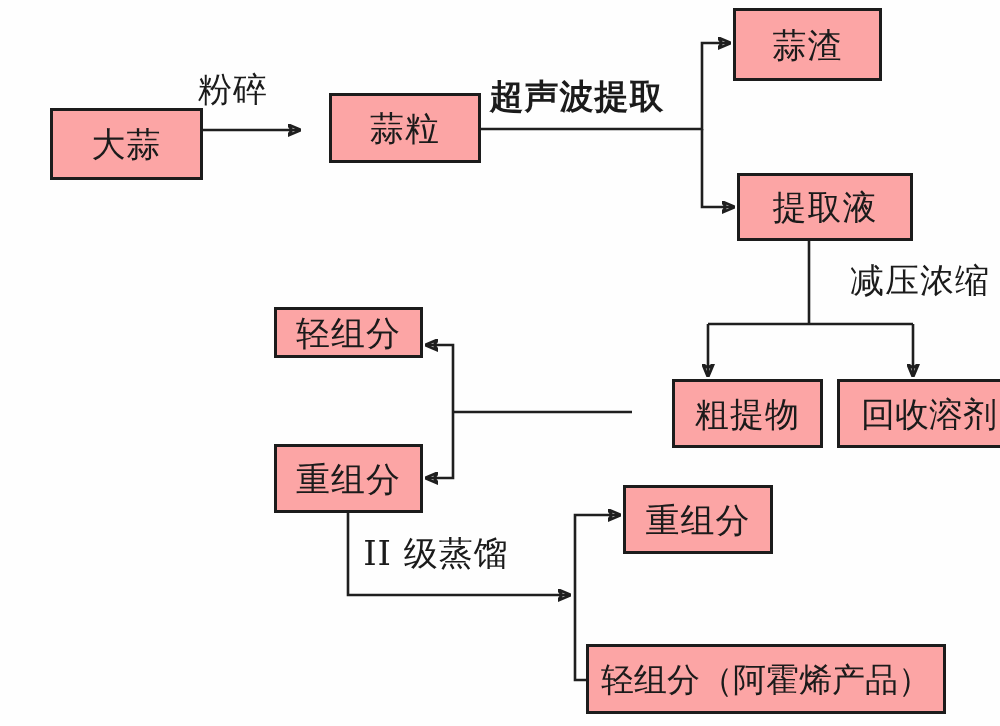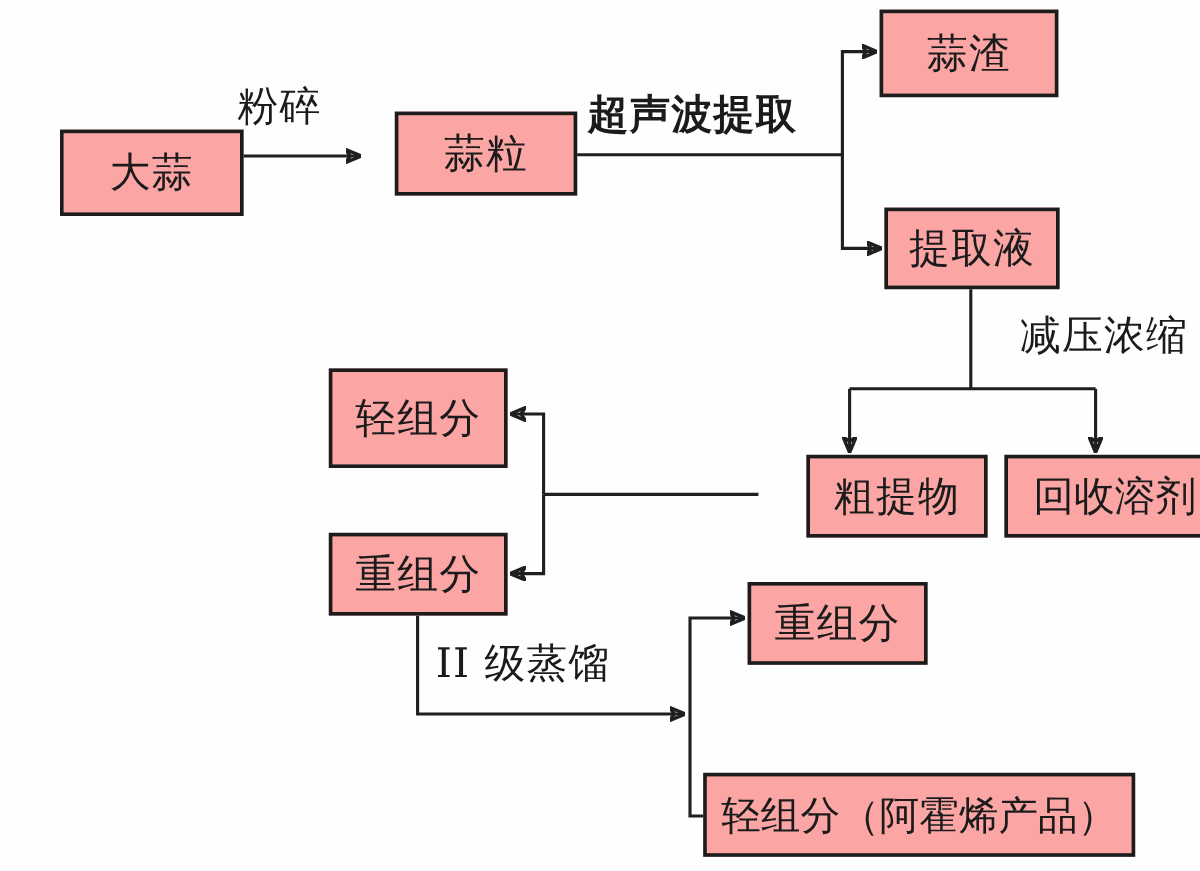--- a/index.html
+++ b/index.html
@@ -37,22 +37,22 @@
     align-items: center;
     justify-content: center;
     font-size: 34px;
     line-height: 1;
     letter-spacing: 1px;
     white-space: nowrap;
   }
   .n-garlic   { left: 10px;  top: 108px;  width: 153px; height: 72px; margin-left: 40px; }
   .n-granules { left: 303px; top: 93px;  width: 152px; height: 70px; margin-left: 26px; }
   .n-residue  { left: 733px; top: 8px;   width: 149px; height: 73px; }
-  .n-extract  { left: 737px; top: 173px; width: 146px; height: 68px; }
-  .n-light1   { left: 274px; top: 307px; width: 149px; height: 83px; }
+  .n-extract  { left: 737px; top: 173px; width: 176px; height: 68px; }
+  .n-light1   { left: 274px; top: 307px; width: 149px; height: 51px; }
   .n-heavy1   { left: 274px; top: 444px; width: 149px; height: 69px; }
   .n-crude    { left: 632px; top: 379px; width: 151px; height: 69px; margin-left: 40px; }
   .n-solvent  { left: 837px; top: 379px; width: 184px; height: 69px; letter-spacing: 0; }
   .n-heavy2   { left: 623px; top: 485px; width: 150px; height: 69px; }
   .n-product  { left: 586px; top: 644px; width: 360px; height: 70px; font-size: 33px; letter-spacing: 0; }
   .lbl {
     position: absolute;
     transform: translateX(-50%);
     font-size: 34px;
     line-height: 1;

